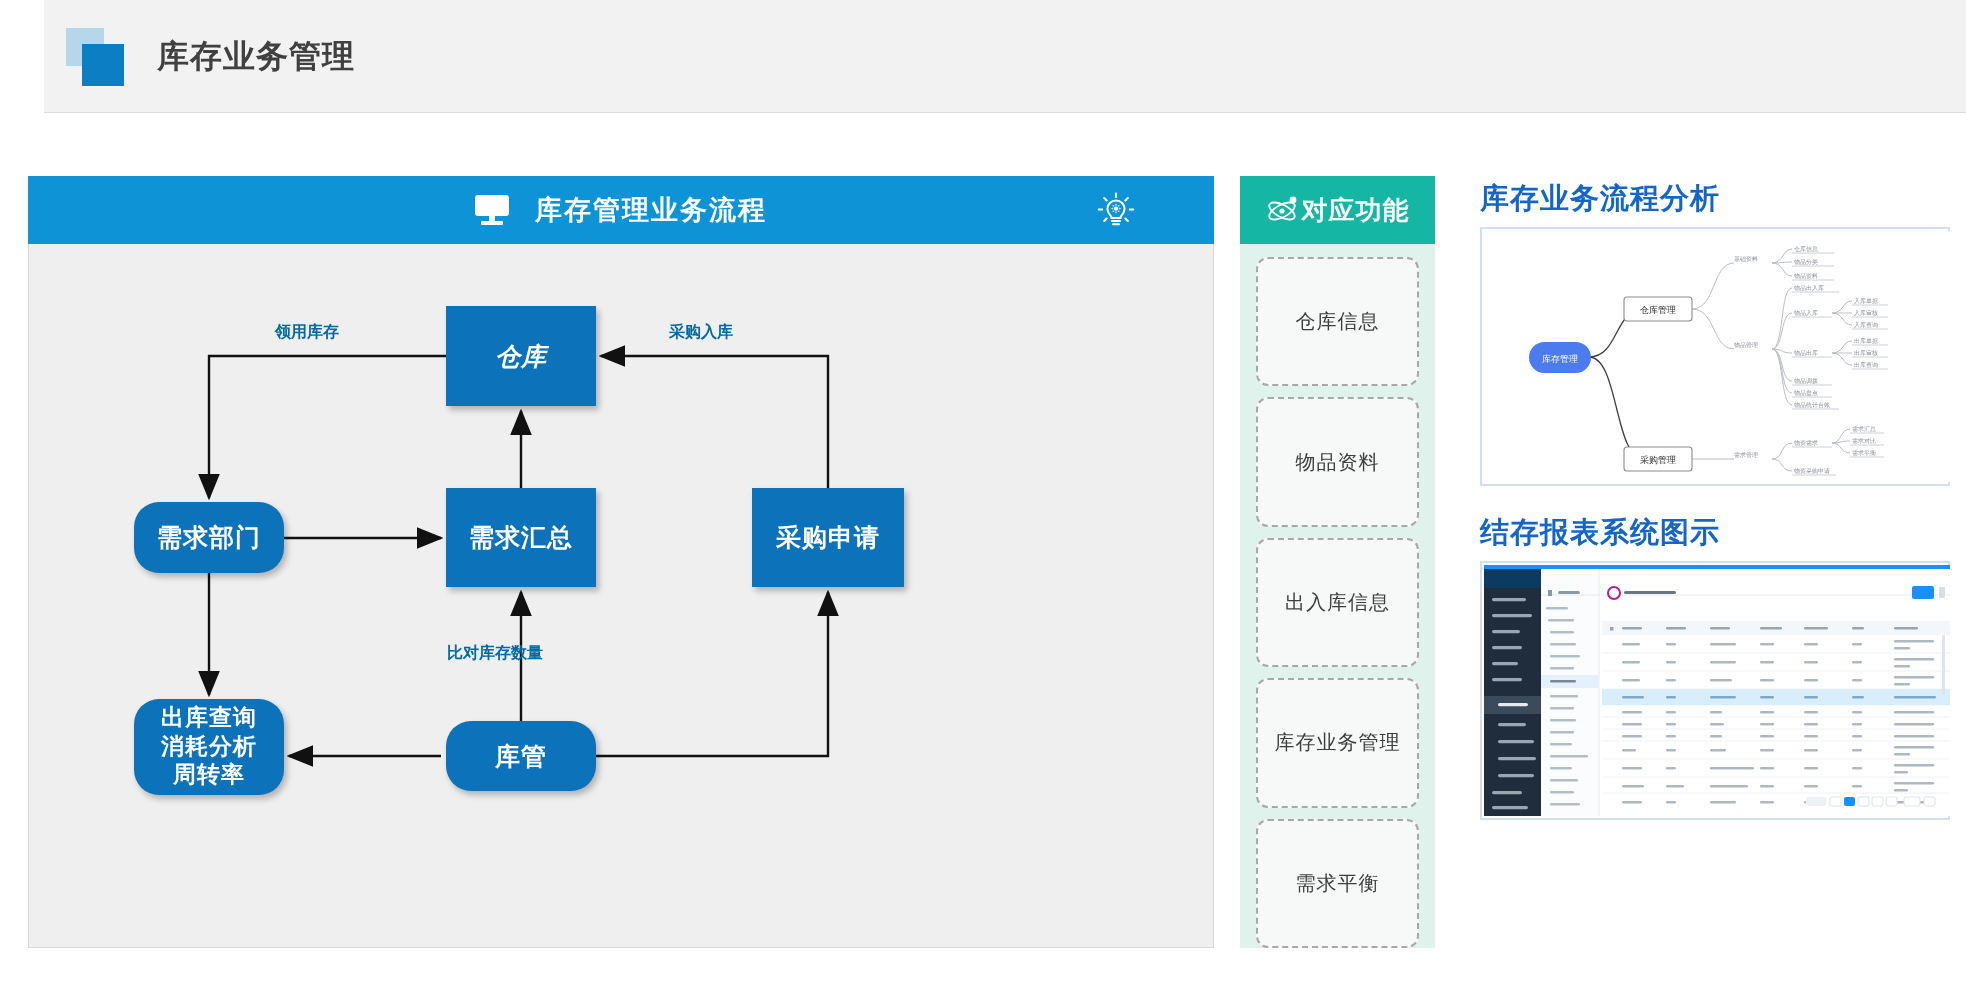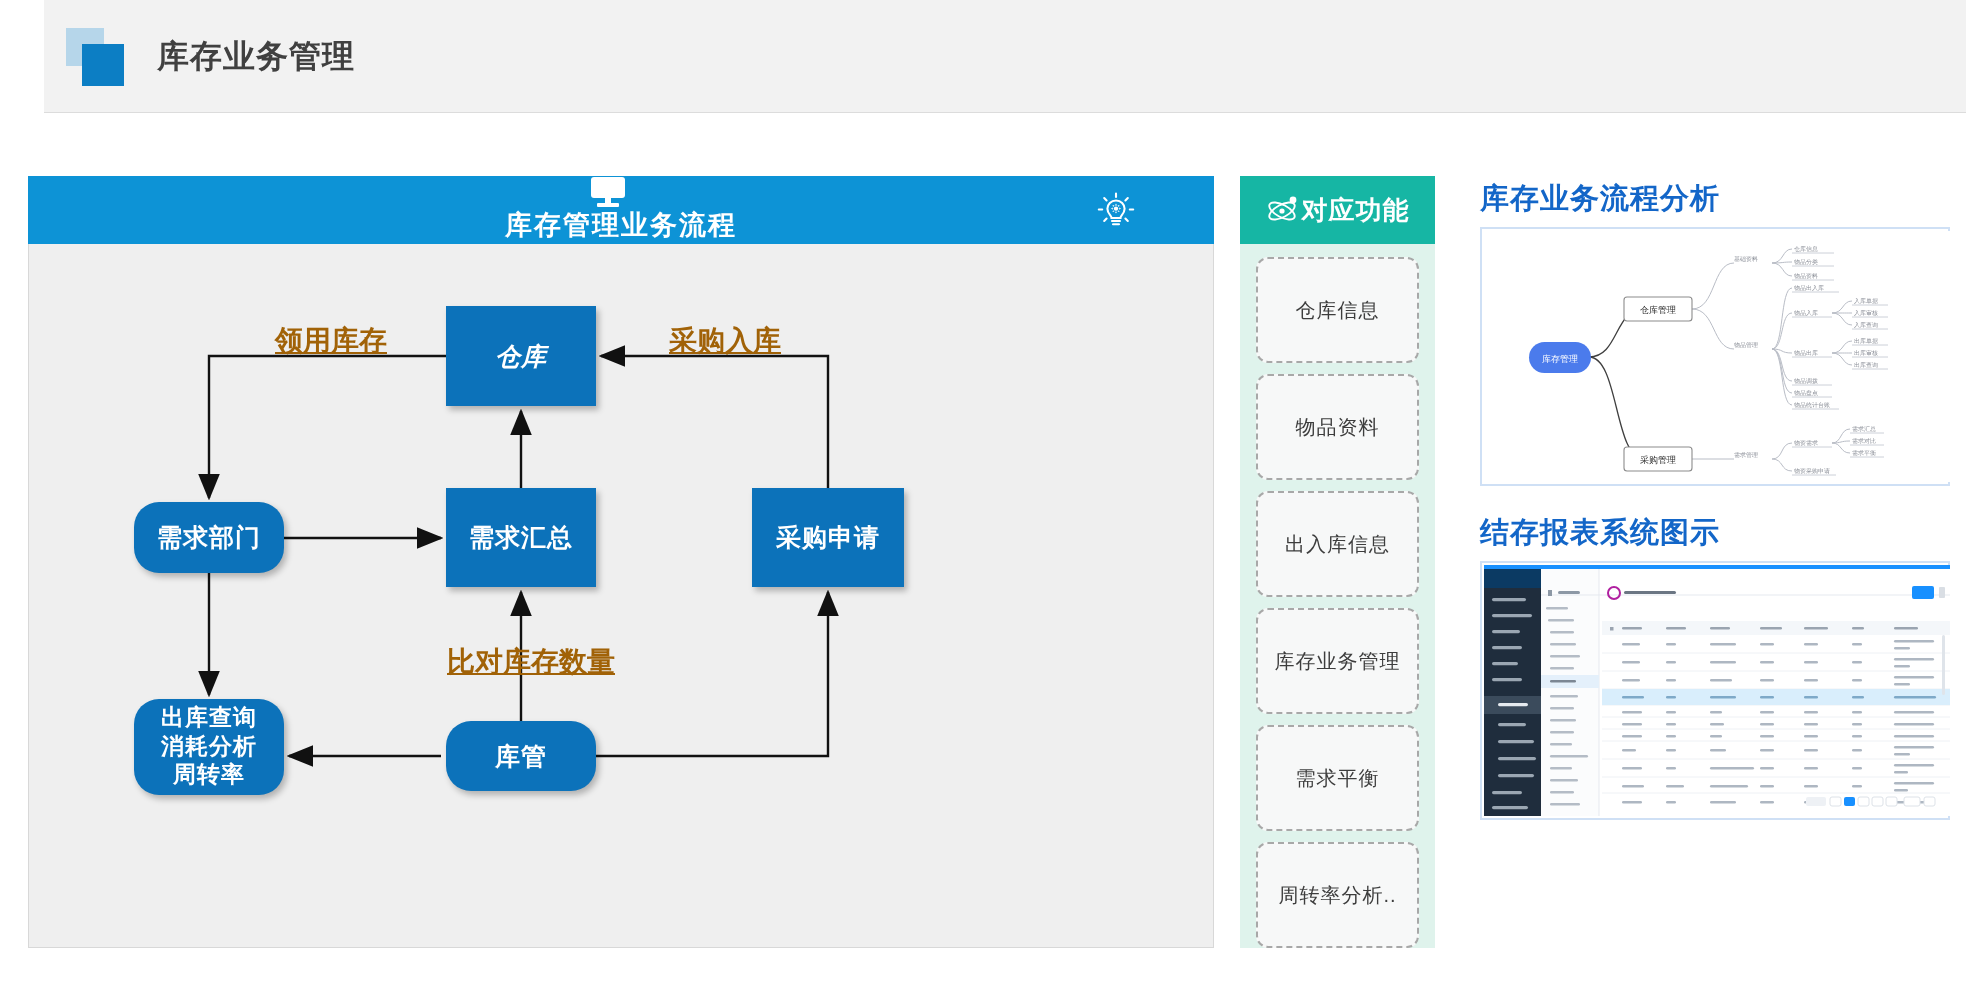--- a/index.html
+++ b/index.html
@@ -38,21 +38,21 @@
 
   
   .flow-card {
     position: absolute; left: 28px; top: 176px;
     width: 1186px; height: 772px;
   }
   .flow-banner {
     position: relative;
     width: 100%; height: 68px;
     background: #0d93d6;
-    display: flex; align-items: center; justify-content: center; flex-direction: column;
+    display: flex; align-items: center; justify-content: center;
   }
   .flow-banner-title {
     font-size: 27px; font-weight: bold; color: #ffffff; letter-spacing: 2px;
   }
   .monitor-icon {
     width: 34px; height: 30px; margin-right: 26px;
     position: relative; display: inline-block;
   }
   .monitor-icon .screen {
     position: absolute; left: 0; top: 0; width: 34px; height: 21px;
@@ -93,21 +93,21 @@
   .node-cangku   { left: 417px; top:  62px; width: 150px; height: 100px; font-size: 25px; font-style: italic; }
   .node-xuqiuhz  { left: 417px; top: 244px; width: 150px; height:  99px; font-size: 25px; }
   .node-caigou   { left: 723px; top: 244px; width: 152px; height:  99px; font-size: 25px; }
   .node-bumen    { left: 105px; top: 258px; width: 150px; height:  71px; font-size: 25px; }
   .node-kuguan   { left: 417px; top: 477px; width: 150px; height:  70px; font-size: 25px; }
   .node-fenxi    { left: 105px; top: 455px; width: 150px; height:  96px; font-size: 23px; line-height: 1.24; }
 
   
   .flow-label {
     position: absolute;
-    font-size: 28px; font-weight: bold; color: #a16207; white-space: nowrap; text-decoration: underline;
+    font-size: 16px; font-weight: bold; color: #0369a1; white-space: nowrap;
   }
   .lbl-lingyong { left: 246px; top:  78px; }
   .lbl-caigouru { left: 640px; top:  78px; }
   .lbl-bidui    { left: 418px; top: 399px; }
 
   
   .wires { position: absolute; left: 0; top: 0; width: 1184px; height: 702px; }
 
   
   .func-col {
@@ -246,21 +246,20 @@
       </svg>
     </span>
     <span class="func-header-title">对应功能</span>
   </div>
   <div class="func-body">
     <div class="func-item">仓库信息</div>
     <div class="func-item">物品资料</div>
     <div class="func-item">出入库信息</div>
     <div class="func-item">库存业务管理</div>
     <div class="func-item">需求平衡</div>
-    <div class="func-item">周转率分析..</div>
   </div>
 </div>
 
 <div class="right-col">
 
   <div class="right-heading">库存业务流程分析</div>
 
   <div class="thumb-frame">
     <div class="thumb-mind">
       <svg viewBox="0 0 466 251" width="466" height="251">

